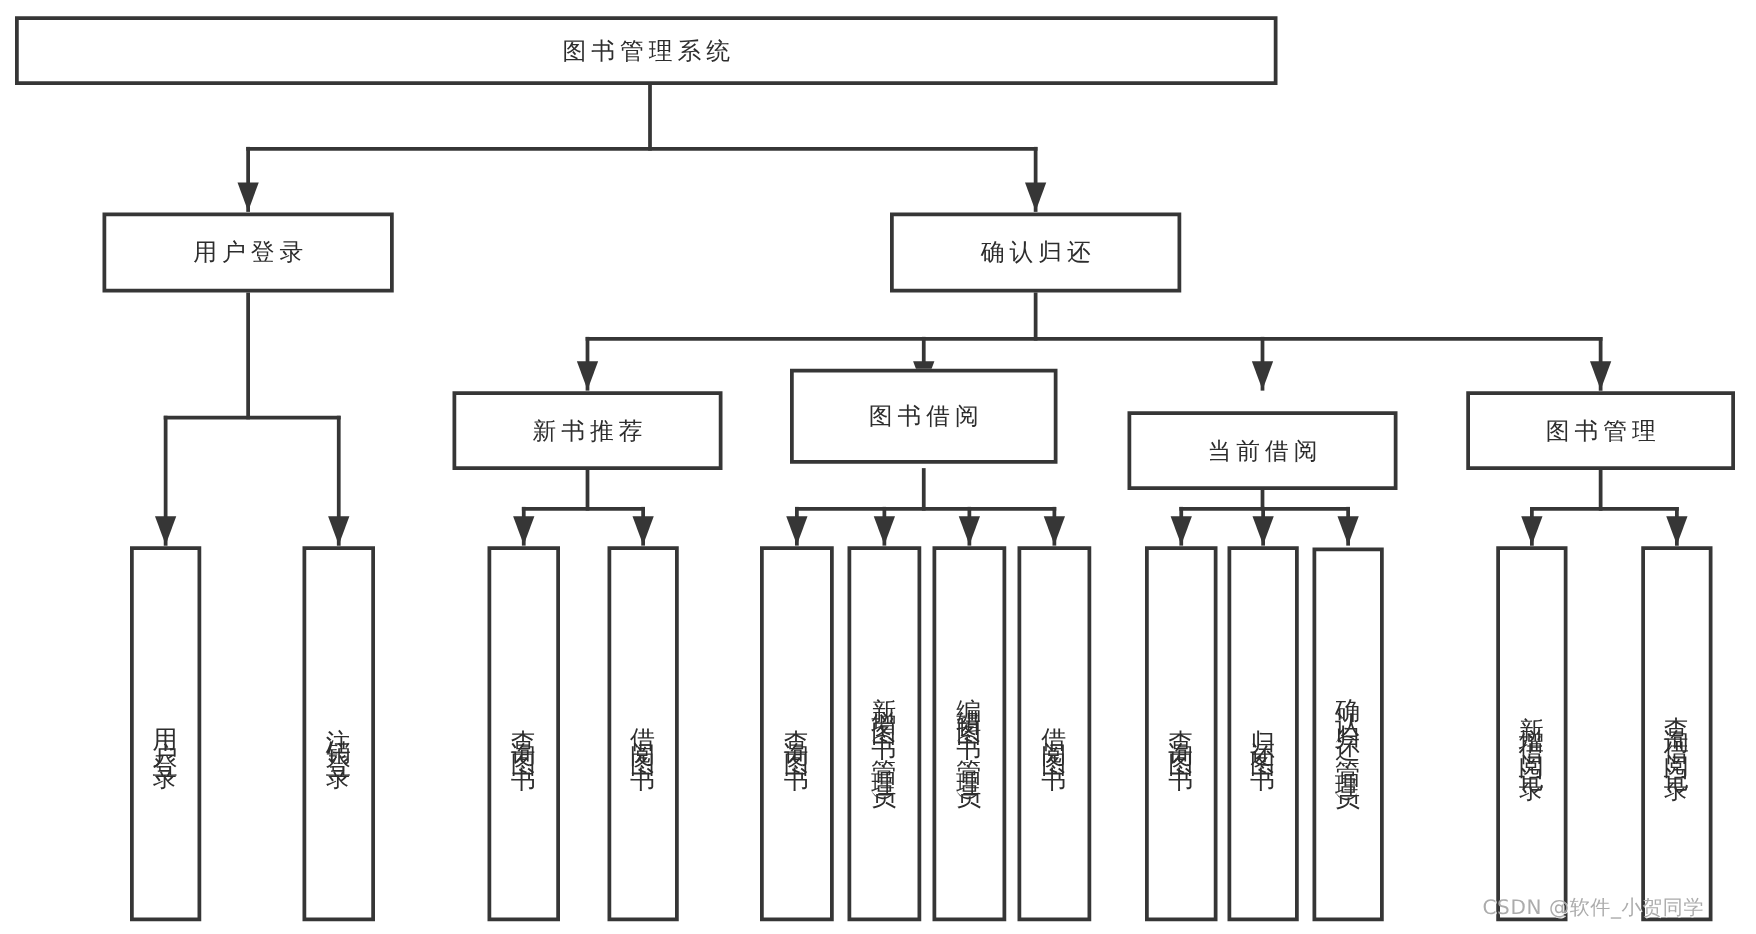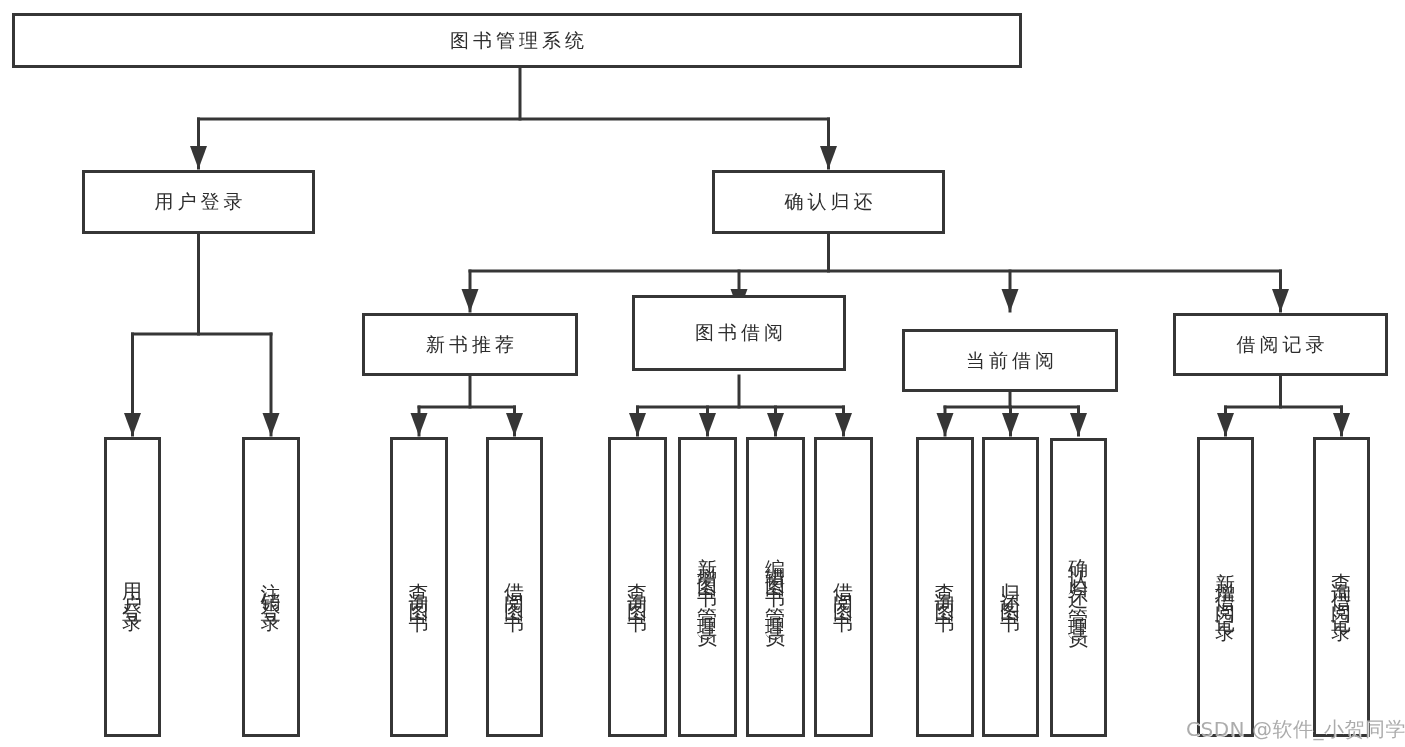--- a/index.html
+++ b/index.html
@@ -28,21 +28,21 @@
   }
   .node.h{font-size:19px;letter-spacing:4px;white-space:nowrap;}
   .node.h span{transform:translateX(2px);}
   .node.v{
     writing-mode:vertical-rl;
     font-size:20px;letter-spacing:10px;
     line-height:1;
   }
   .watermark{
     position:absolute;left:1186px;top:716px;
-    font-size:20px;letter-spacing:.5px;white-space:nowrap;
+    font-size:16px;letter-spacing:.5px;white-space:nowrap;
     color:var(--c-watermark);
     text-shadow:1px 1px 0 rgba(255,255,255,.9);
     opacity:.95;z-index:6;
   }
 </style>
 </head>
 <body>
 
 <div class="canvas">
 
@@ -122,21 +122,21 @@
   <div class="node h" style="left:362px;top:313px;width:216px;height:63px">
     <span>新书推荐</span>
   </div>
   <div class="node h" style="left:632px;top:295px;width:214px;height:76px">
     <span>图书借阅</span>
   </div>
   <div class="node h" style="left:902px;top:329px;width:216px;height:63px">
     <span>当前借阅</span>
   </div>
   <div class="node h" style="left:1173px;top:313px;width:215px;height:63px">
-    <span>借阅记录</span>
+    <span>图书管理</span>
   </div>
 
   <div class="node v" style="left:104px;top:437px;width:57px;height:300px">
     <span>用户登录</span>
   </div>
   <div class="node v" style="left:242px;top:437px;width:58px;height:300px">
     <span>注销登录</span>
   </div>
 
   <div class="node v" style="left:390px;top:437px;width:58px;height:300px">

